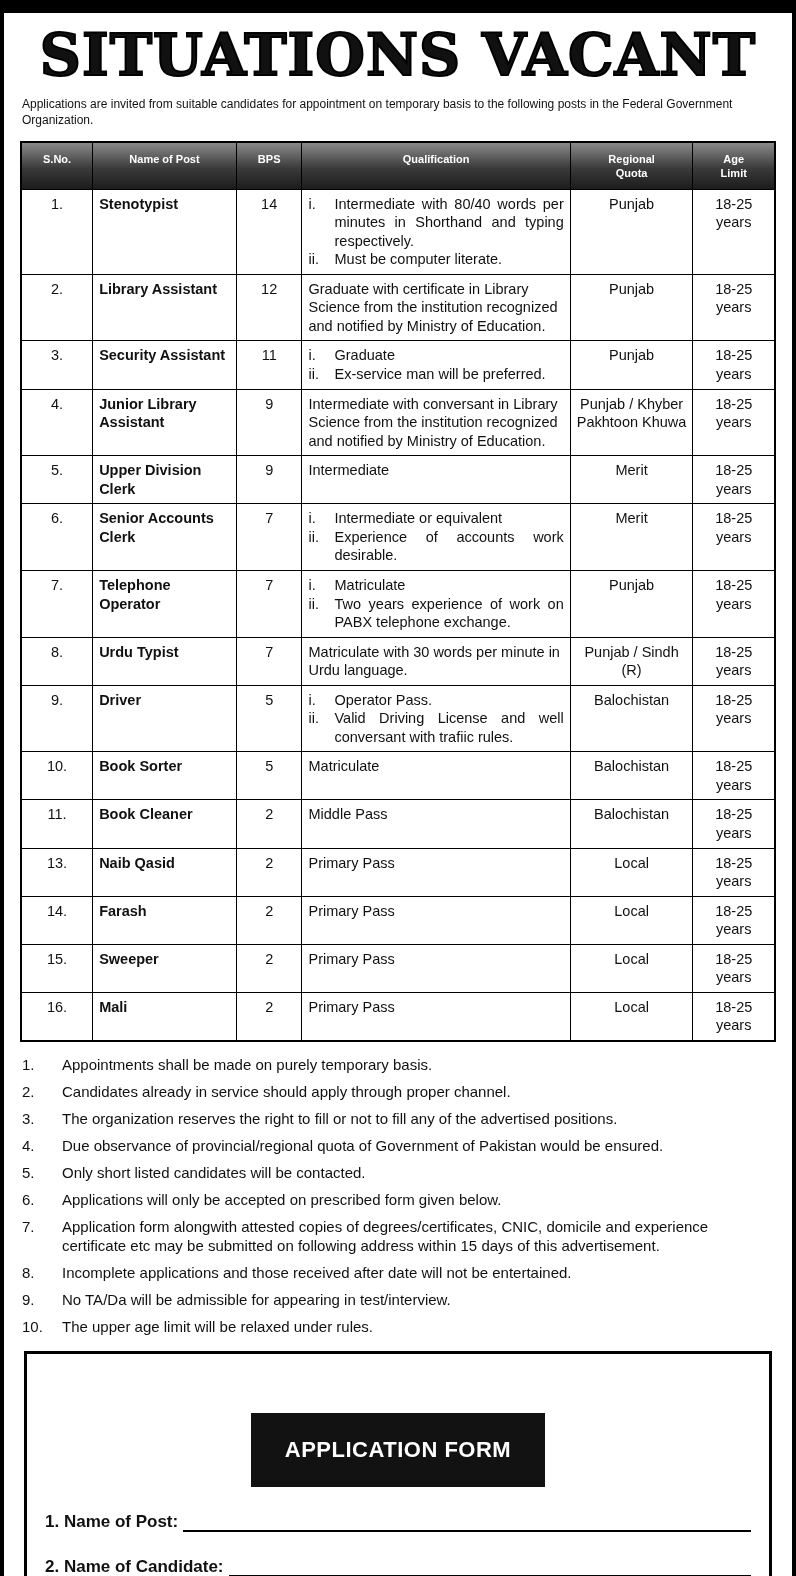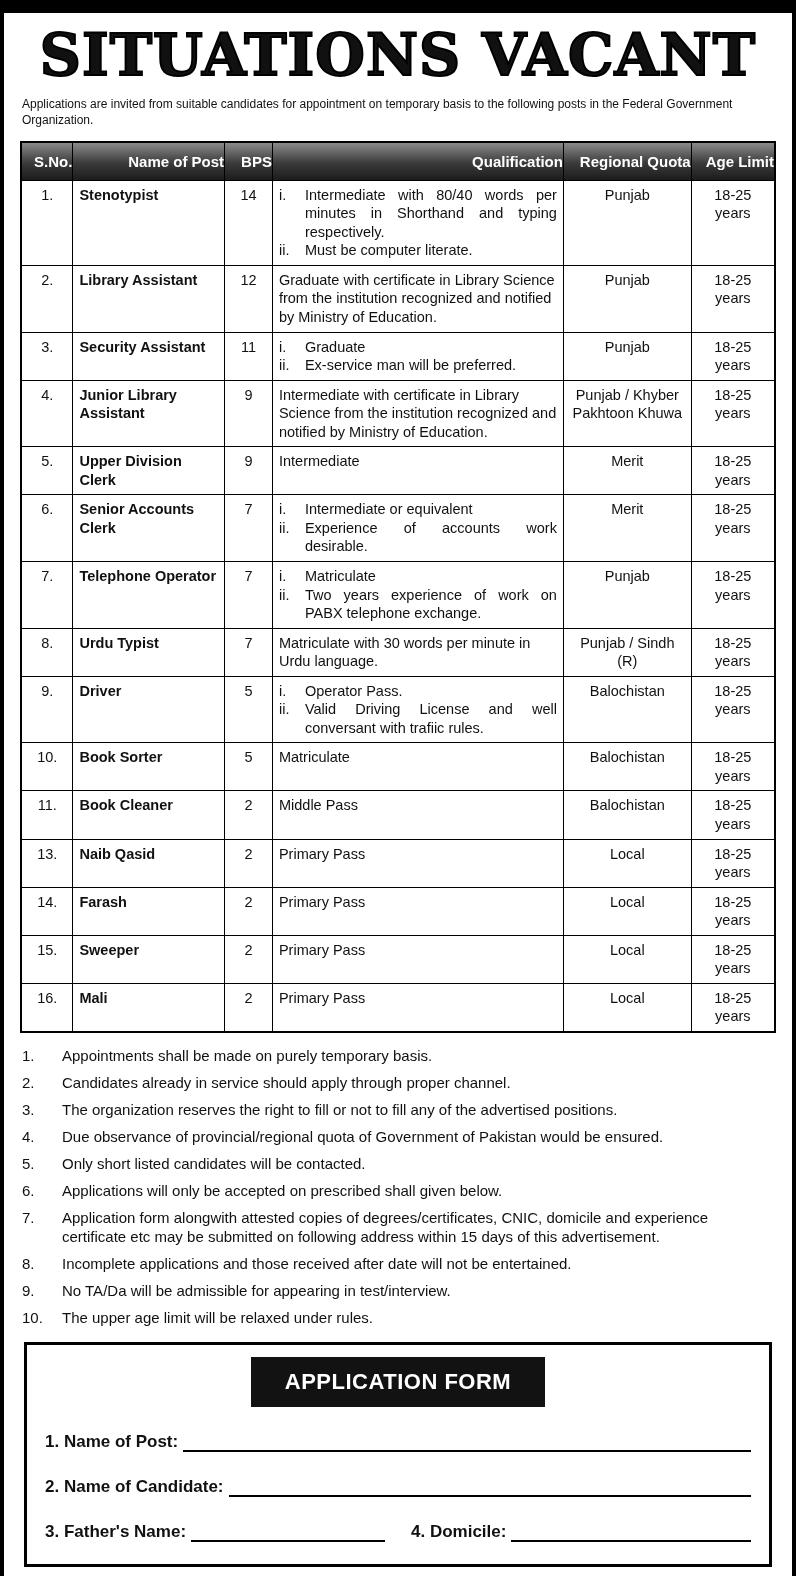--- a/index.html
+++ b/index.html
@@ -14,38 +14,38 @@
     font-family: "DejaVu Serif", serif; font-weight: 900; font-size: 57px;
     text-align: center; margin: 8px 0 12px; letter-spacing: 1px;
     -webkit-text-stroke: 2px #000; line-height: 1.05;
   }
   .intro { font-size: 12px; line-height: 1.32; margin: 2px 2px 12px; text-align: left; }
 
   table.posts { width: 100%; border-collapse: collapse; border: 2px solid #000; }
   table.posts th, table.posts td { border: 1px solid #000; padding: 5px 6px; font-size: 14.5px; vertical-align: top; line-height: 1.28; }
   table.posts thead th {
     background: linear-gradient(180deg, #8a8a8a 0%, #3a3a3a 55%, #1c1c1c 100%);
-    color: #fff; font-weight: bold; font-size: 15px; text-align: right; padding: 9px 0;
+    color: #fff; font-weight: bold; font-size: 11px; text-align: center; padding: 9px 21px;
   }
   td.c { text-align: center; }
   td.post { font-weight: bold; }
   .qual-item { display: flex; }
   .qual-n { flex: 0 0 26px; }
   .qual-t { flex: 1; text-align: justify; }
 
   .notes { margin: 13px 2px 14px; }
   .note { display: flex; font-size: 15px; line-height: 1.33; margin-bottom: 7px; }
   .note-n { flex: 0 0 40px; }
   .note-t { flex: 1; }
 
   .form { border: 3px solid #000; margin: 8px 4px 12px; padding: 6px 18px 22px; }
   .form-title-wrap { text-align: center; margin: 6px 0 2px; }
   .form-title {
     display: inline-block; background: #121212; color: #fff;
-    font-size: 22px; font-weight: bold; padding: 12px 34px; letter-spacing: 0.5px;
+    font-size: 22px; font-weight: bold; padding: 24px 34px; letter-spacing: 0.5px; margin-top: 47px;
   }
   .form-row { display: flex; align-items: flex-end; margin-top: 25px; font-size: 17px; font-weight: bold; }
   .ffield { display: flex; flex: 1; align-items: flex-end; min-width: 0; justify-content: center; }
   .ffield + .ffield { margin-left: 26px; }
   .flabel { white-space: nowrap; padding-right: 5px; }
   .fline { flex: 1; border-bottom: 2px solid #000; height: 1.05em; min-width: 30px; }
   .form-row:nth-child(7) .fline { border-bottom-style: dashed; }
 </style>
 </head>
 <body>
@@ -118,21 +118,21 @@
             </div>
           </td>
           <td class="c">Punjab</td>
           <td class="c">18-25 years</td>
         </tr>
         <tr>
           <td class="c">4.</td>
           <td class="post">Junior Library Assistant</td>
           <td class="c">9</td>
           <td class="qual">
-            <div class="qual-item">Intermediate with certificate in Library Science from the institution recognized and notified by Ministry of Education.</div>
+            <div class="qual-item">Intermediate with conversant in Library Science from the institution recognized and notified by Ministry of Education.</div>
           </td>
           <td class="c">Punjab / Khyber Pakhtoon Khuwa</td>
           <td class="c">18-25 years</td>
         </tr>
         <tr>
           <td class="c">5.</td>
           <td class="post">Upper Division Clerk</td>
           <td class="c">9</td>
           <td class="qual">
             <div class="qual-item">Intermediate</div>
@@ -280,21 +280,21 @@
       <div class="note">
         <span class="note-n">4.</span>
         <span class="note-t">Due observance of provincial/regional quota of Government of Pakistan would be ensured.</span>
       </div>
       <div class="note">
         <span class="note-n">5.</span>
         <span class="note-t">Only short listed candidates will be contacted.</span>
       </div>
       <div class="note">
         <span class="note-n">6.</span>
-        <span class="note-t">Applications will only be accepted on prescribed shall given below.</span>
+        <span class="note-t">Applications will only be accepted on prescribed form given below.</span>
       </div>
       <div class="note">
         <span class="note-n">7.</span>
         <span class="note-t">Application form alongwith attested copies of degrees/certificates, CNIC, domicile and experience certificate etc may be submitted on following address within 15 days of this advertisement.</span>
       </div>
       <div class="note">
         <span class="note-n">8.</span>
         <span class="note-t">Incomplete applications and those received after date will not be entertained.</span>
       </div>
       <div class="note">

